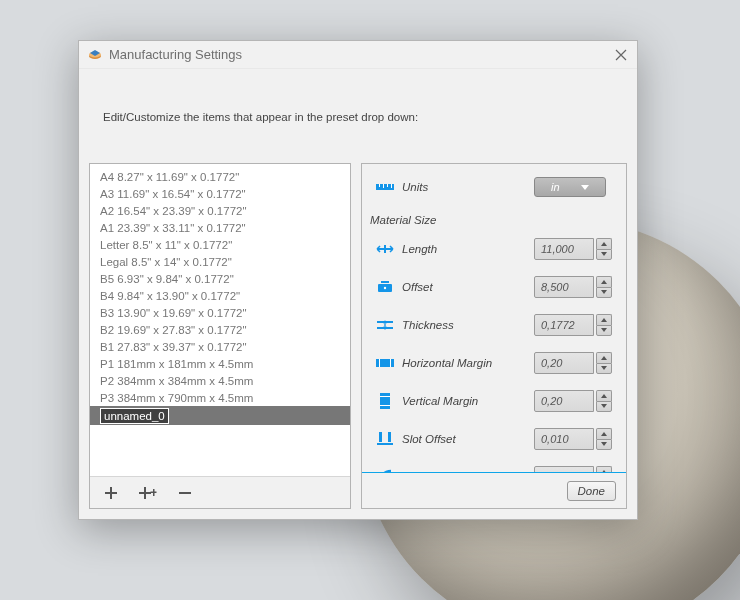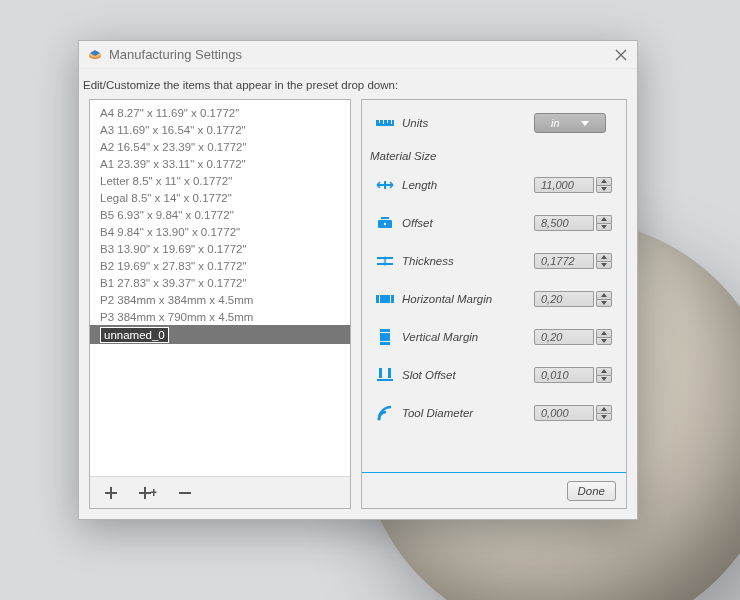--- a/index.html
+++ b/index.html
@@ -27,38 +27,40 @@
     left: 78px;
     top: 40px;
     width: 560px;
     height: 480px;
     background: #f1f1f1;
     border: 1px solid #b5b5b5;
     box-shadow: 0 10px 40px rgba(0,0,0,0.3);
     display: flex;
     flex-direction: column;
     z-index: 10;
+    gap: 32px;
   }
   .titlebar {
     height: 28px;
     display: flex;
     align-items: center;
     padding: 0 8px;
     color: #6f6f6f;
     font-size: 13px;
     border-bottom: 1px solid #e8e8e8;
   }
   .titlebar .app-icon { margin-right: 6px; display: flex; align-items: center; }
   .titlebar .title { flex: 1; }
   .titlebar .close { width: 16px; height: 16px; display: flex; align-items: center; justify-content: center; cursor: pointer; }
   .close svg { stroke: #666; }
   .instruction {
     font-size: 11.5px;
     color: #444;
     padding: 10px 12px 8px 4px;
+    margin-left: 20px;
   }
   .body {
     display: flex;
     flex: 1;
     padding: 0 10px 10px 10px;
     gap: 10px;
     min-height: 0;
   }
   .pane-left, .pane-right {
     border: 1px solid #b3b3b3;
@@ -152,21 +154,21 @@
   }
   .select-ctrl .caret {
     width: 0; height: 0;
     border-left: 4px solid transparent;
     border-right: 4px solid transparent;
     border-top: 5px solid #fff;
   }
   .spinner {
     display: flex;
     width: 78px;
-    height: 16px;
+    height: 22px;
   }
   .spinner .num {
     flex: 1;
     border: 1px solid #999;
     background: linear-gradient(#e4e4e4,#d9d9d9);
     border-radius: 2px 0 0 2px;
     display: flex;
     align-items: center;
     padding: 0 6px;
     font-size: 11px;
@@ -248,20 +250,21 @@
           <div class="preset-item">A3 11.69" x 16.54" x 0.1772"</div>
           <div class="preset-item">A2 16.54" x 23.39" x 0.1772"</div>
           <div class="preset-item">A1 23.39" x 33.11" x 0.1772"</div>
           <div class="preset-item">Letter 8.5" x 11" x 0.1772"</div>
           <div class="preset-item">Legal 8.5" x 14" x 0.1772"</div>
           <div class="preset-item">B5 6.93" x 9.84" x 0.1772"</div>
           <div class="preset-item">B4 9.84" x 13.90" x 0.1772"</div>
           <div class="preset-item">B3 13.90" x 19.69" x 0.1772"</div>
           <div class="preset-item">B2 19.69" x 27.83" x 0.1772"</div>
           <div class="preset-item">B1 27.83" x 39.37" x 0.1772"</div>
+          <div class="preset-item">P1 181mm x 181mm x 4.5mm</div>
           <div class="preset-item">P2 384mm x 384mm x 4.5mm</div>
           <div class="preset-item">P3 384mm x 790mm x 4.5mm</div>
           <div class="preset-item editing">
             <span class="edit-inner">unnamed_0</span>
           </div>
         </div>
       <div class="list-toolbar">
         <span class="tb-btn">
           <svg width="14" height="14" viewBox="0 0 14 14">
               <rect x="6" y="1" width="2" height="12"></rect>

